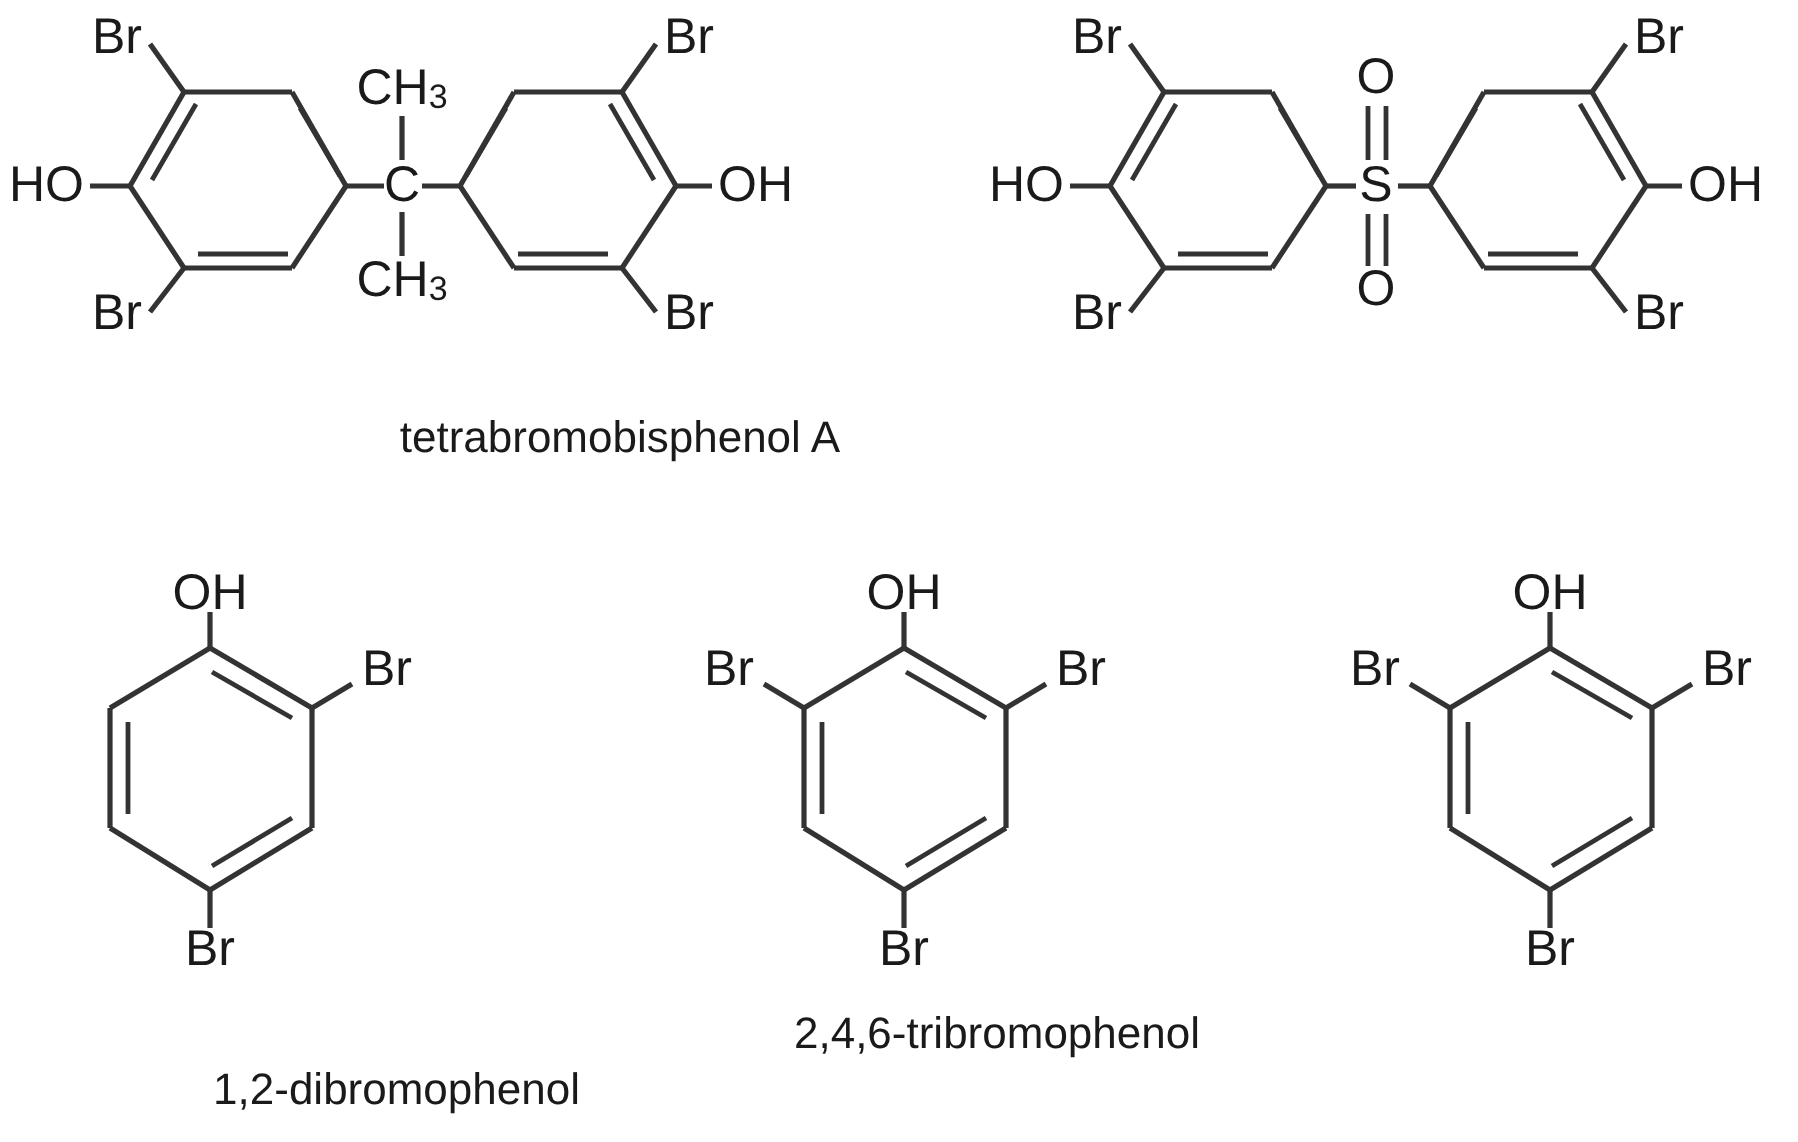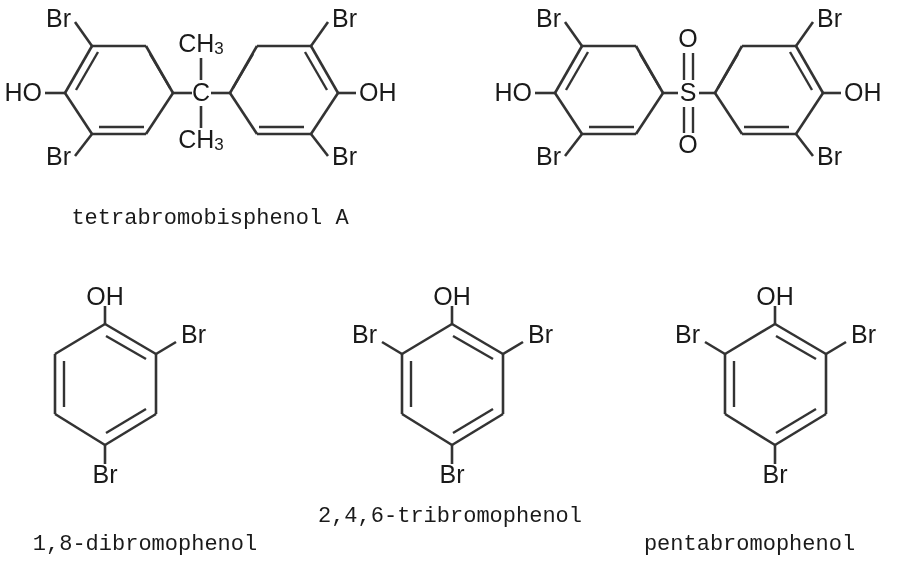--- a/index.html
+++ b/index.html
@@ -38,25 +38,25 @@
     font-family: "Liberation Sans", sans-serif;
     font-size: 25px;
     fill: #1a1a1a;
     dominant-baseline: middle;
   }
   tspan.subnum {
     font-size: 17px;
   }
   .caption {
     position: absolute;
-    font-family: Liberation Mono, monospace;
+    font-family: Liberation Sans, sans-serif;
     font-size: 22px;
     color: #1a1a1a;
     white-space: nowrap;
-    text-align: center;
+    text-align: right;
   }
 </style>
 </head>
 <body>
 
 <div id="page">
 
   <svg class="structure" style="left:0px; top:0px;" width="450" height="190" viewBox="0 0 450 190">
 
     <g>
@@ -180,21 +180,21 @@
     </g>
     <line x1="105" y1="46" x2="105" y2="28"></line>
     <line x1="156" y1="76" x2="176" y2="64"></line>
     <line x1="105" y1="167" x2="105" y2="186"></line>
 
     <text class="atom" x="105" y="20" text-anchor="middle">OH</text>
     <text class="atom" x="181" y="58" text-anchor="start">Br</text>
     <text class="atom" x="105" y="198" text-anchor="middle">Br</text>
   </svg>
 
-  <div class="caption" style="left:0px; top:532px; width:290px;">1,8-dibromophenol</div>
+  <div class="caption" style="left:0px; top:532px; width:290px;">1,2-dibromophenol</div>
 
   <svg class="structure" style="left:300px; top:278px;" width="300" height="215" viewBox="0 0 300 215">
     <g>
       <line x1="152" y1="46" x2="203" y2="76"></line>
       <line x1="203" y1="76" x2="203" y2="136"></line>
       <line x1="203" y1="136" x2="152" y2="167"></line>
       <line x1="152" y1="167" x2="102" y2="136"></line>
       <line x1="102" y1="136" x2="102" y2="76"></line>
       <line x1="102" y1="76" x2="152" y2="46"></line>
       <line class="thin" x1="153" y1="58" x2="193" y2="81"></line>
@@ -230,15 +230,14 @@
     <line x1="226" y1="76" x2="246" y2="64"></line>
     <line x1="125" y1="76" x2="105" y2="64"></line>
     <line x1="175" y1="167" x2="175" y2="186"></line>
 
     <text class="atom" x="175" y="20" text-anchor="middle">OH</text>
     <text class="atom" x="251" y="58" text-anchor="start">Br</text>
     <text class="atom" x="100" y="58" text-anchor="end">Br</text>
     <text class="atom" x="175" y="198" text-anchor="middle">Br</text>
   </svg>
 
-  <div class="caption" style="left:600px; top:532px; width:299px;">pentabromophenol</div>
 
 </div>
 
 </body></html>

